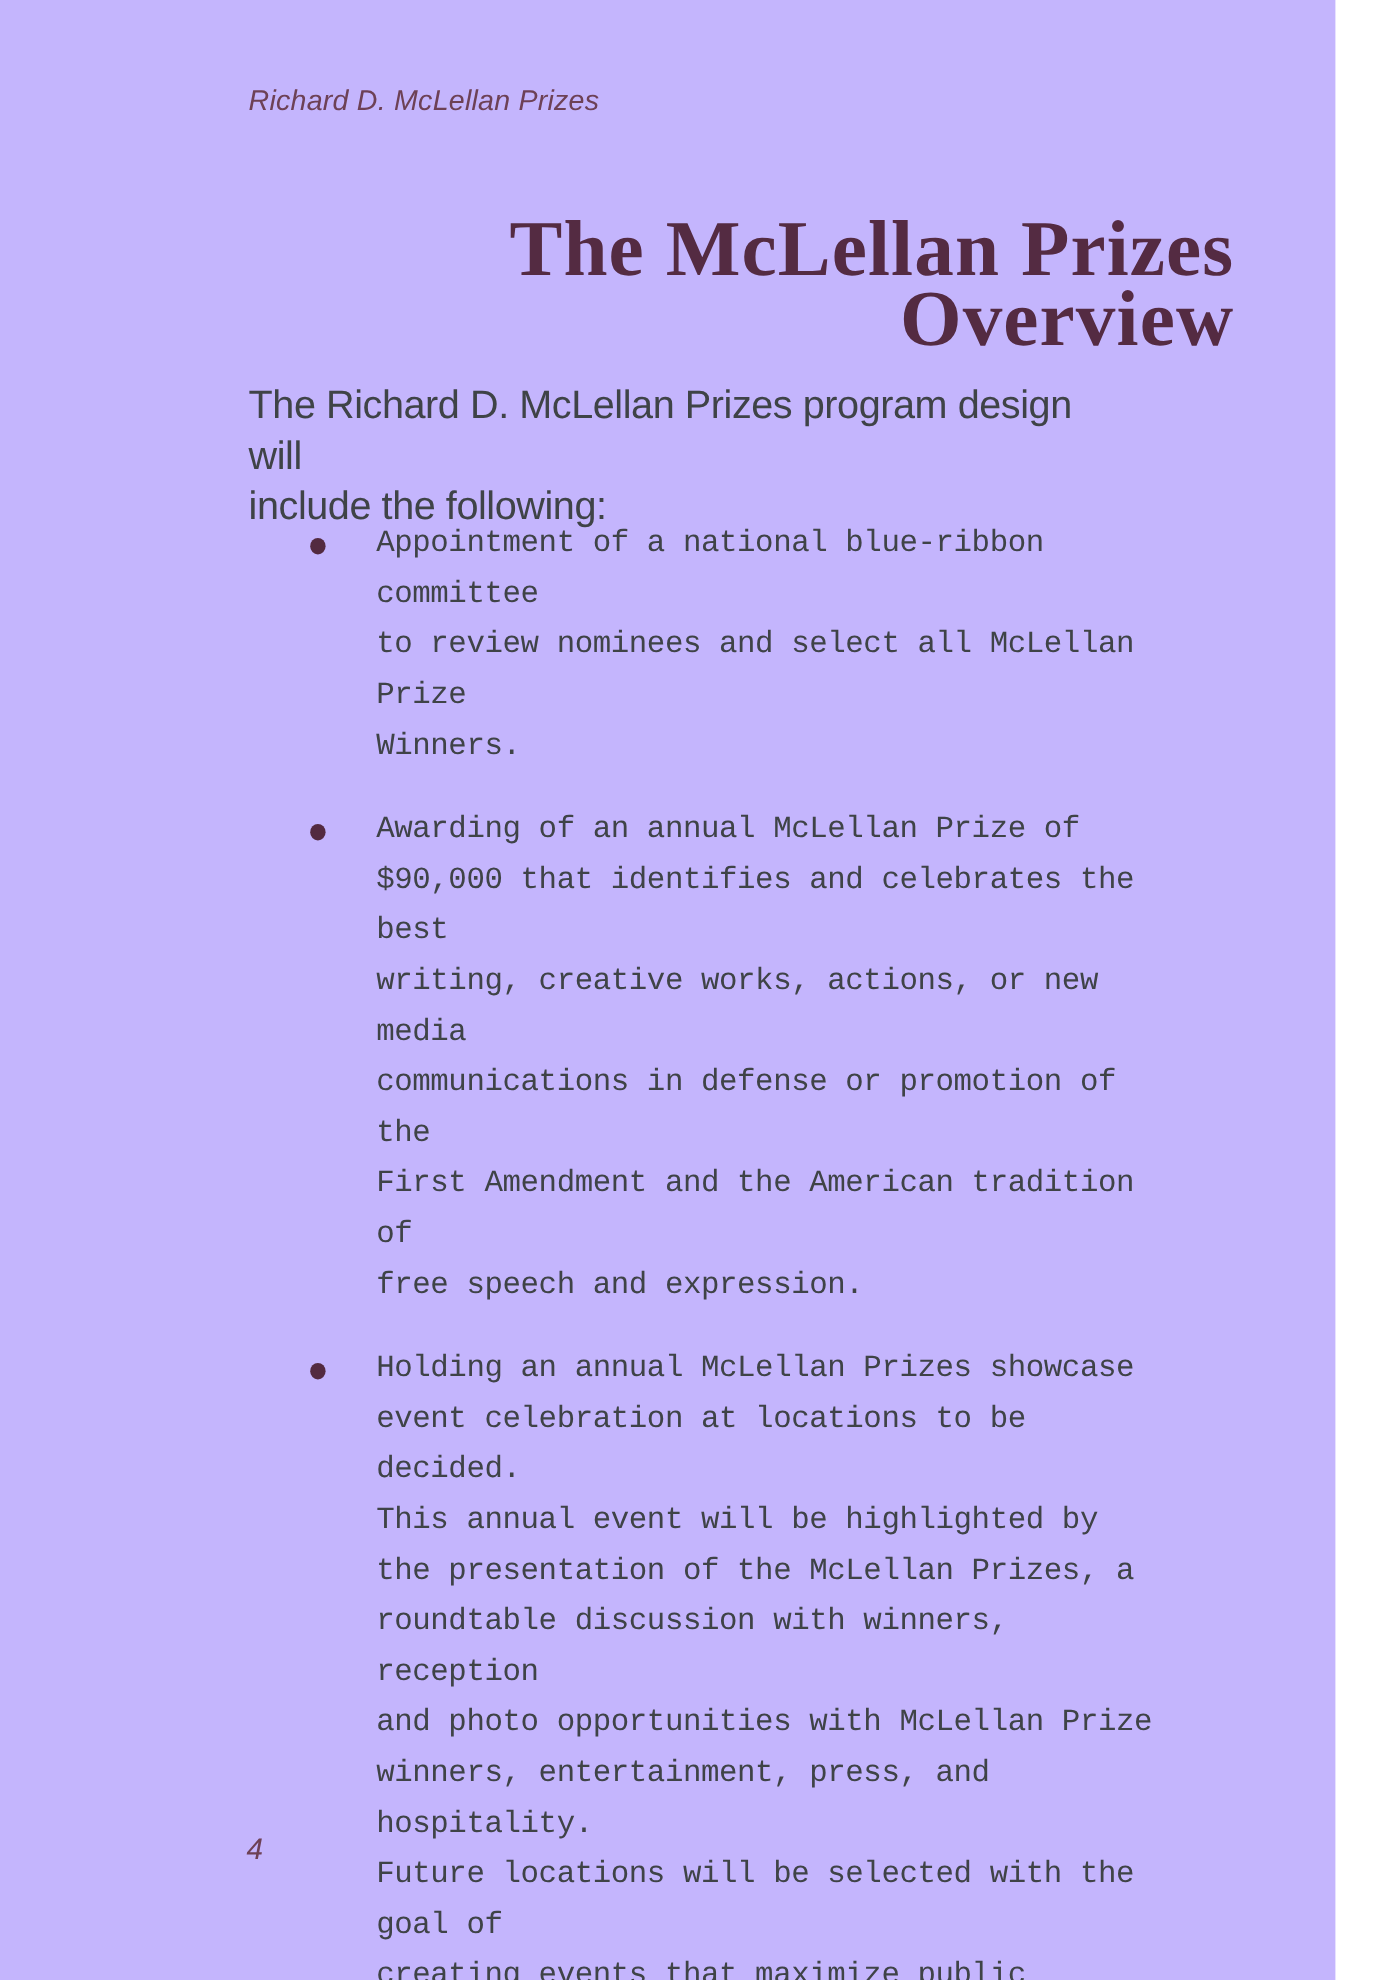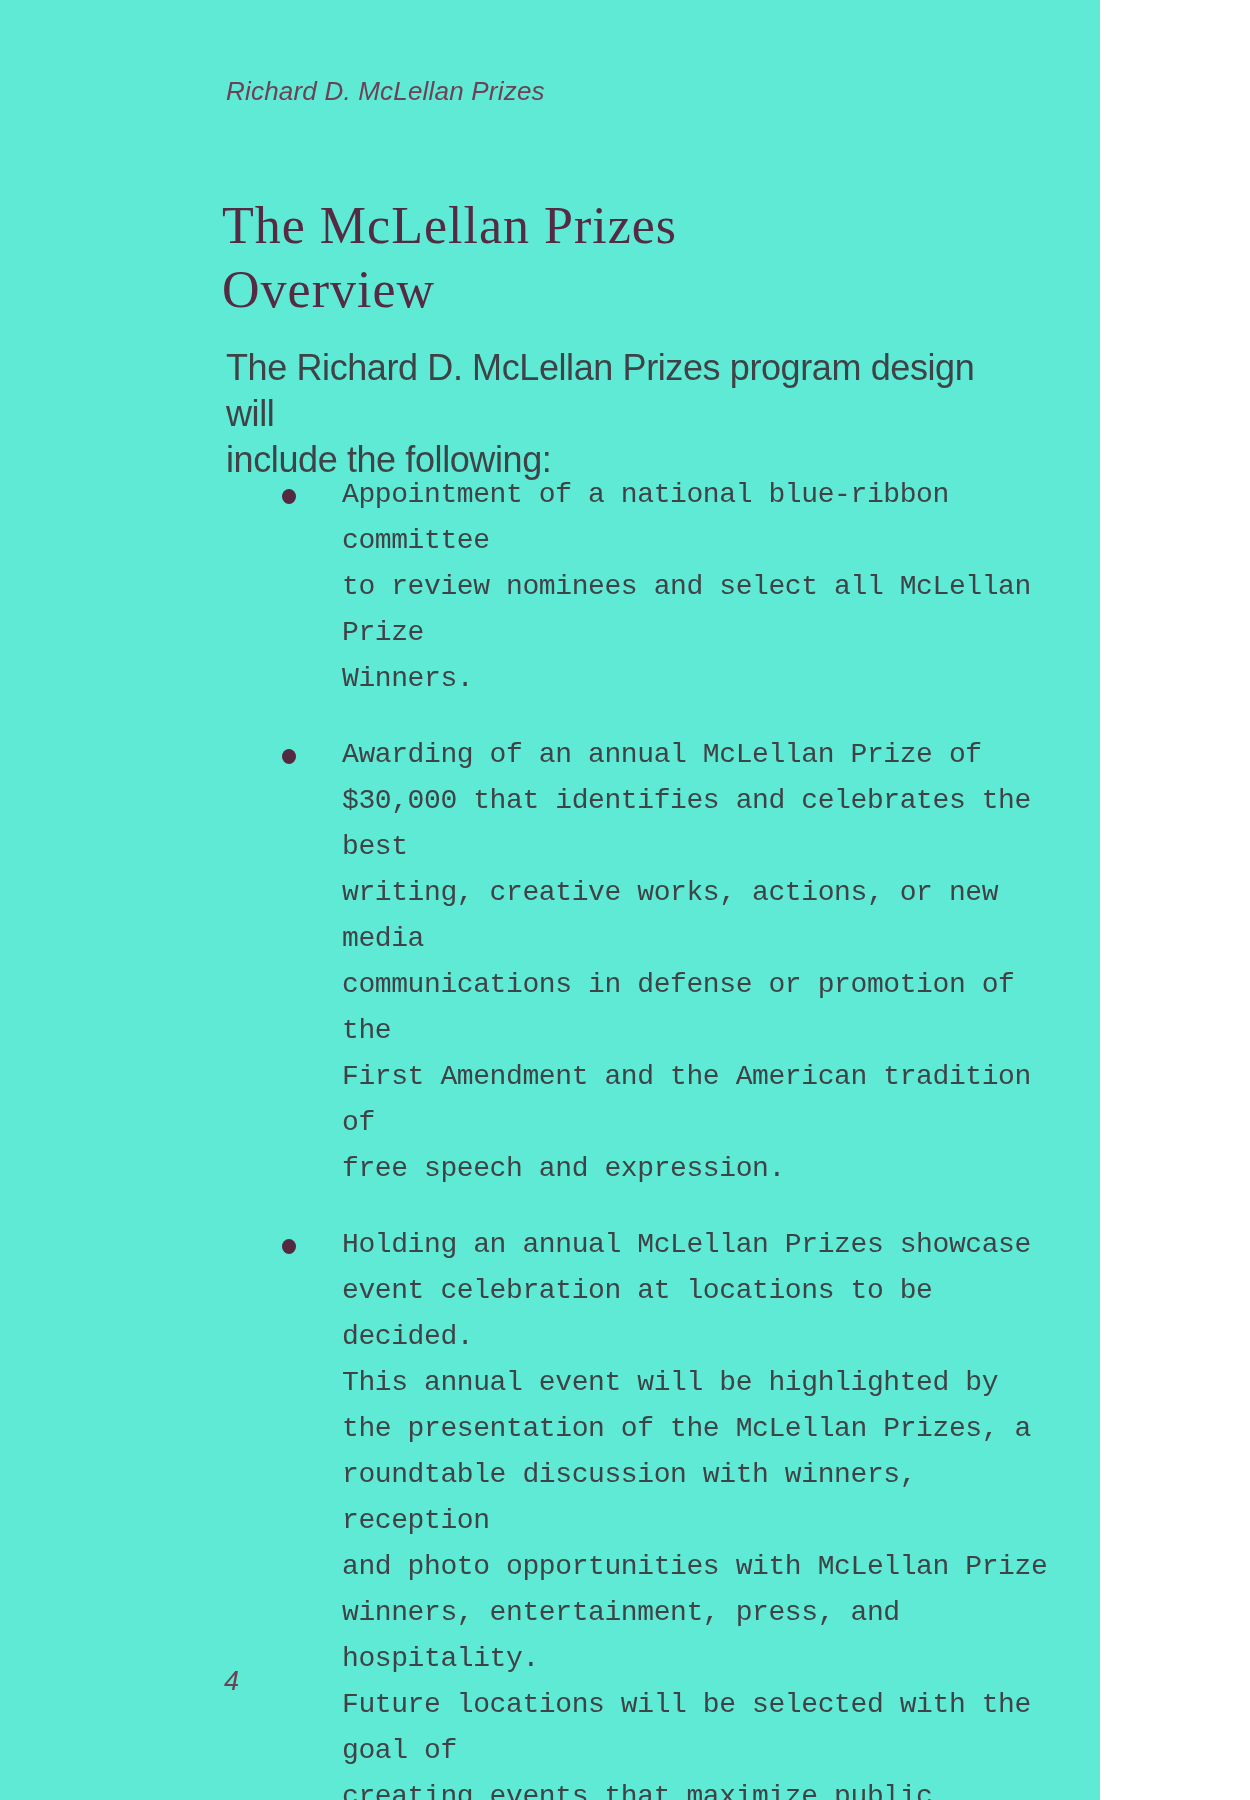--- a/index.html
+++ b/index.html
@@ -3,48 +3,49 @@
 <meta charset="utf-8">
 <style>
   * { margin: 0; padding: 0; box-sizing: border-box; }
   html, body {
     width: 1250px;
     background: #ffffff;
     font-family: "Liberation Sans", sans-serif;
   }
   .page {
     position: relative;
-    width: 1100px;
+    width: 1214px;
     height: 1800px;
-    background: #5eead4;
+    background: #c4b5fd;
     overflow: hidden;
   }
   .running-header {
     position: absolute;
     left: 226px;
     top: 76px;
     font-size: 26px;
     font-style: italic;
     font-weight: 400;
     color: #6d4156;
     letter-spacing: 0.2px;
     white-space: pre-line;
   }
   .page-title {
     position: absolute;
     left: 222px;
     top: 194px;
     width: 900px;
     font-family: "Liberation Serif", serif;
-    font-weight: 400;
-    font-size: 52px;
+    font-weight: 700;
+    font-size: 72px;
     line-height: 64px;
     color: #542b42;
     letter-spacing: 1px;
     white-space: pre-line;
+    text-align: right;
   }
   .intro {
     position: absolute;
     left: 226px;
     top: 345px;
     width: 800px;
     font-size: 36px;
     line-height: 46px;
     letter-spacing: -0.4px;
     color: #3f4347;
@@ -105,21 +106,21 @@
   <ul class="bullet-list">
     <li class="bullet-item">
       <span class="bullet-dot"></span>
       <span class="bullet-text">Appointment of a national blue-ribbon committee
 to review nominees and select all McLellan Prize
 Winners.</span>
     </li>
     <li class="bullet-item">
       <span class="bullet-dot"></span>
       <span class="bullet-text">Awarding of an annual McLellan Prize of
-$30,000 that identifies and celebrates the best
+$90,000 that identifies and celebrates the best
 writing, creative works, actions, or new media
 communications in defense or promotion of the
 First Amendment and the American tradition of
 free speech and expression.</span>
     </li>
     <li class="bullet-item">
       <span class="bullet-dot"></span>
       <span class="bullet-text">Holding an annual McLellan Prizes showcase
 event celebration at locations to be decided.
 This annual event will be highlighted by

